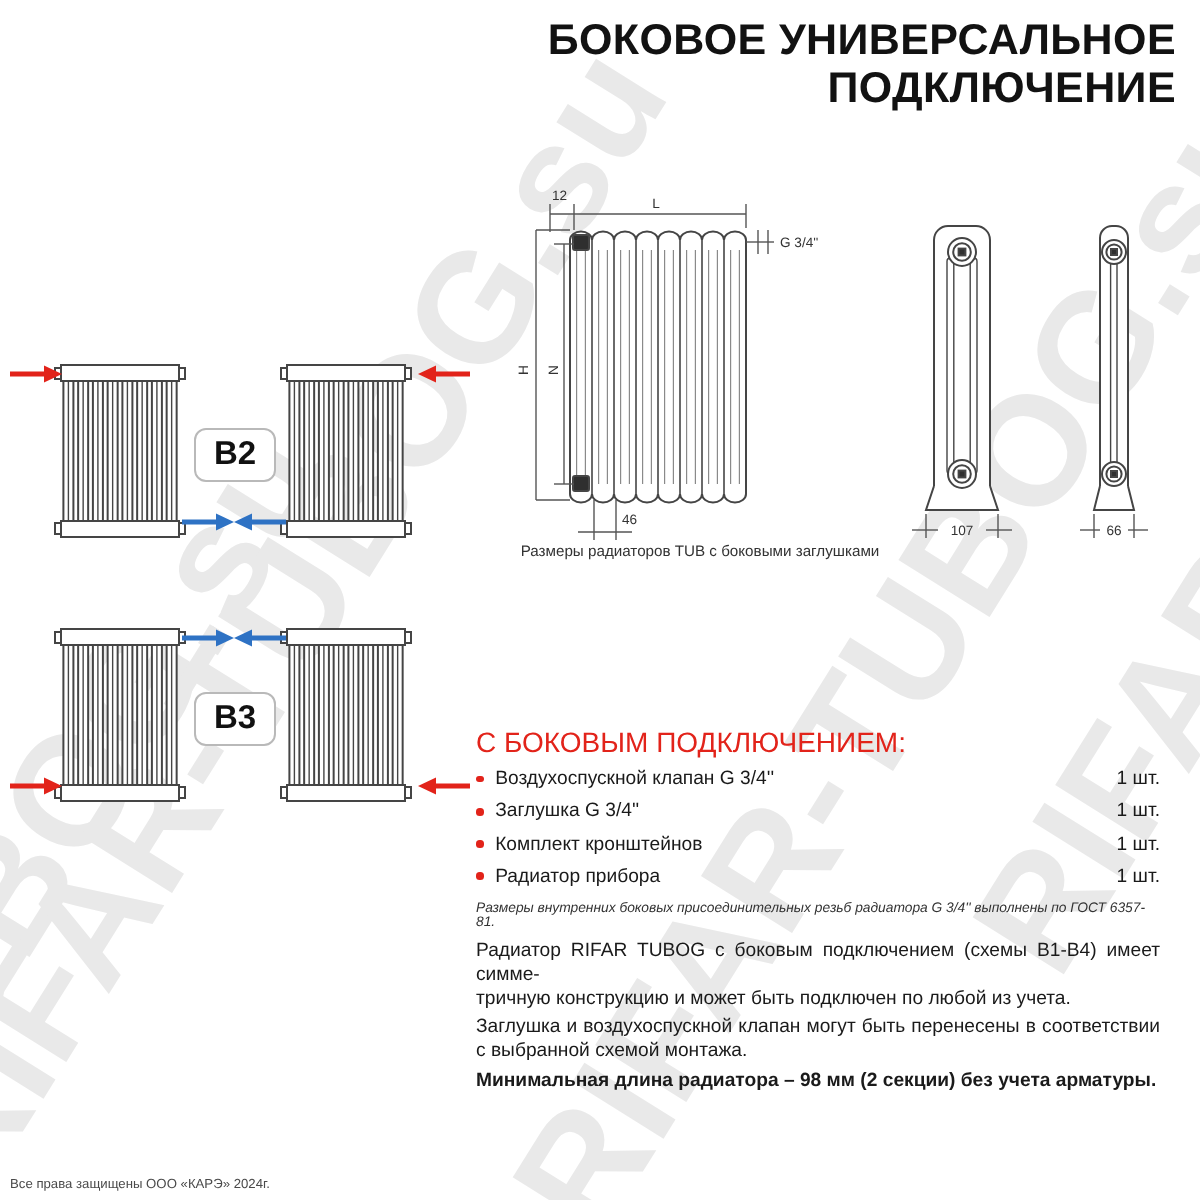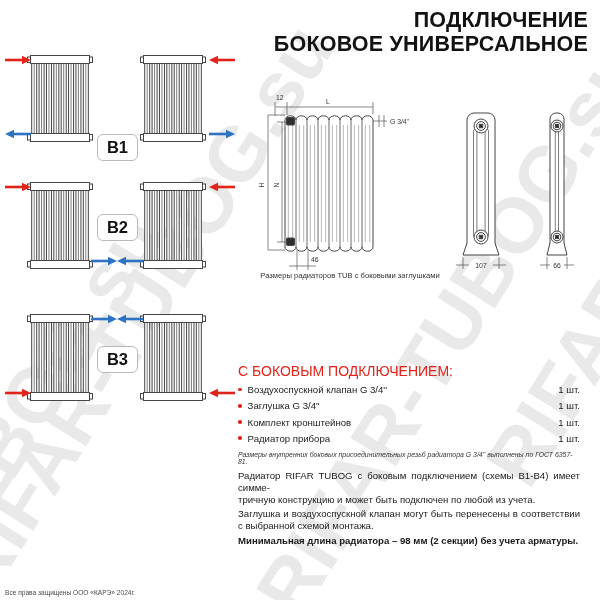--- a/index.html
+++ b/index.html
@@ -101,45 +101,24 @@
           <polygon points="17,0.8 26,5 17,9.2" stroke="none"></polygon>
         </g>
         <g id="arrow-left" fill="currentColor" stroke="currentColor">
           <line x1="26" y1="5" x2="8" y2="5" stroke-width="2.6"></line>
           <polygon points="9,0.8 0,5 9,9.2" stroke="none"></polygon>
         </g>
       </defs>
     </svg>
 
     <div class="title">
+      <div>БОКОВОЕ УНИВЕРСАЛЬНОЕ</div>
       <div>ПОДКЛЮЧЕНИЕ</div>
-      <div>БОКОВОЕ УНИВЕРСАЛЬНОЕ</div>
-    </div>
-
-    <div class="scheme s1">
-      <svg class="rad left" viewBox="0 0 66 90">
-          <use href="#radiator"></use>
-        </svg>
-      <svg class="rad right" viewBox="0 0 66 90">
-          <use href="#radiator"></use>
-        </svg>
-      <div class="badge">B1</div>
-      <svg class="arrow red a-lt" viewBox="0 0 26 10">
-          <use href="#arrow-right"></use>
-        </svg>
-      <svg class="arrow blue a-lb" viewBox="0 0 26 10">
-          <use href="#arrow-left"></use>
-        </svg>
-      <svg class="arrow red a-rt" viewBox="0 0 26 10">
-          <use href="#arrow-left"></use>
-        </svg>
-      <svg class="arrow blue a-rb" viewBox="0 0 26 10">
-          <use href="#arrow-right"></use>
-        </svg>
-    </div>
+    </div>
+
 
     <div class="scheme s2">
       <svg class="rad left" viewBox="0 0 66 90">
           <use href="#radiator"></use>
         </svg>
       <svg class="rad right" viewBox="0 0 66 90">
           <use href="#radiator"></use>
         </svg>
       <div class="badge">B2</div>
       <svg class="arrow red a-lt" viewBox="0 0 26 10">

